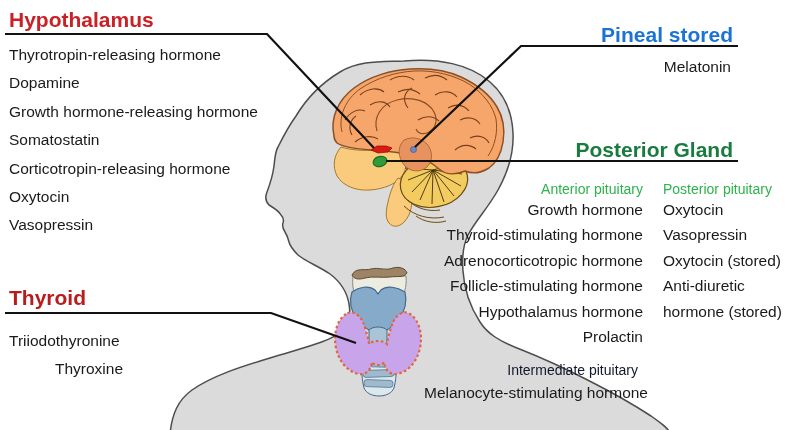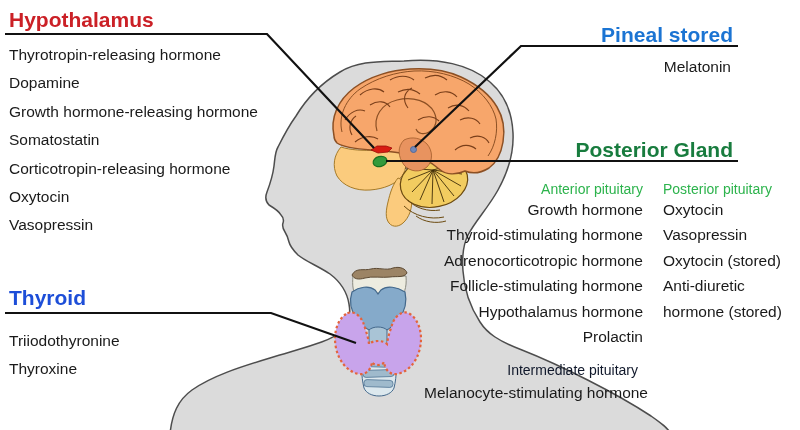--- a/index.html
+++ b/index.html
@@ -185,19 +185,19 @@
     <div>Vasopressin</div>
     <div>Oxytocin (stored)</div>
     <div style="white-space:normal;">Anti-diuretic hormone (stored)</div>
   </div>
 
   <div class="abs subheading r-align" style="right: 157px; top: 361px; color: #0f172a;">Intermediate pituitary</div>
   <div class="abs hlist r-align" style="right:147px;top:384px;line-height:18px;">
     <div>Melanocyte-stimulating hormone</div>
   </div>
 
-  <div class="abs heading" style="left: 9px; top: 287px; color: #1d4ed8;">Thyroid</div>
+  <div class="abs heading" style="left: 9px; top: 287px; color: #b91c1c;">Thyroid</div>
   <div class="abs hlist list-left" style="left:9px;top:327px;">
     <div style="line-height:28px;">Triiodothyronine</div>
-    <div style="line-height:28px;">Thyroxine</div>
+    <div style="line-height:28px;margin-left:46px;">Thyroxine</div>
   </div>
 
 </div>
 
 </body></html>

